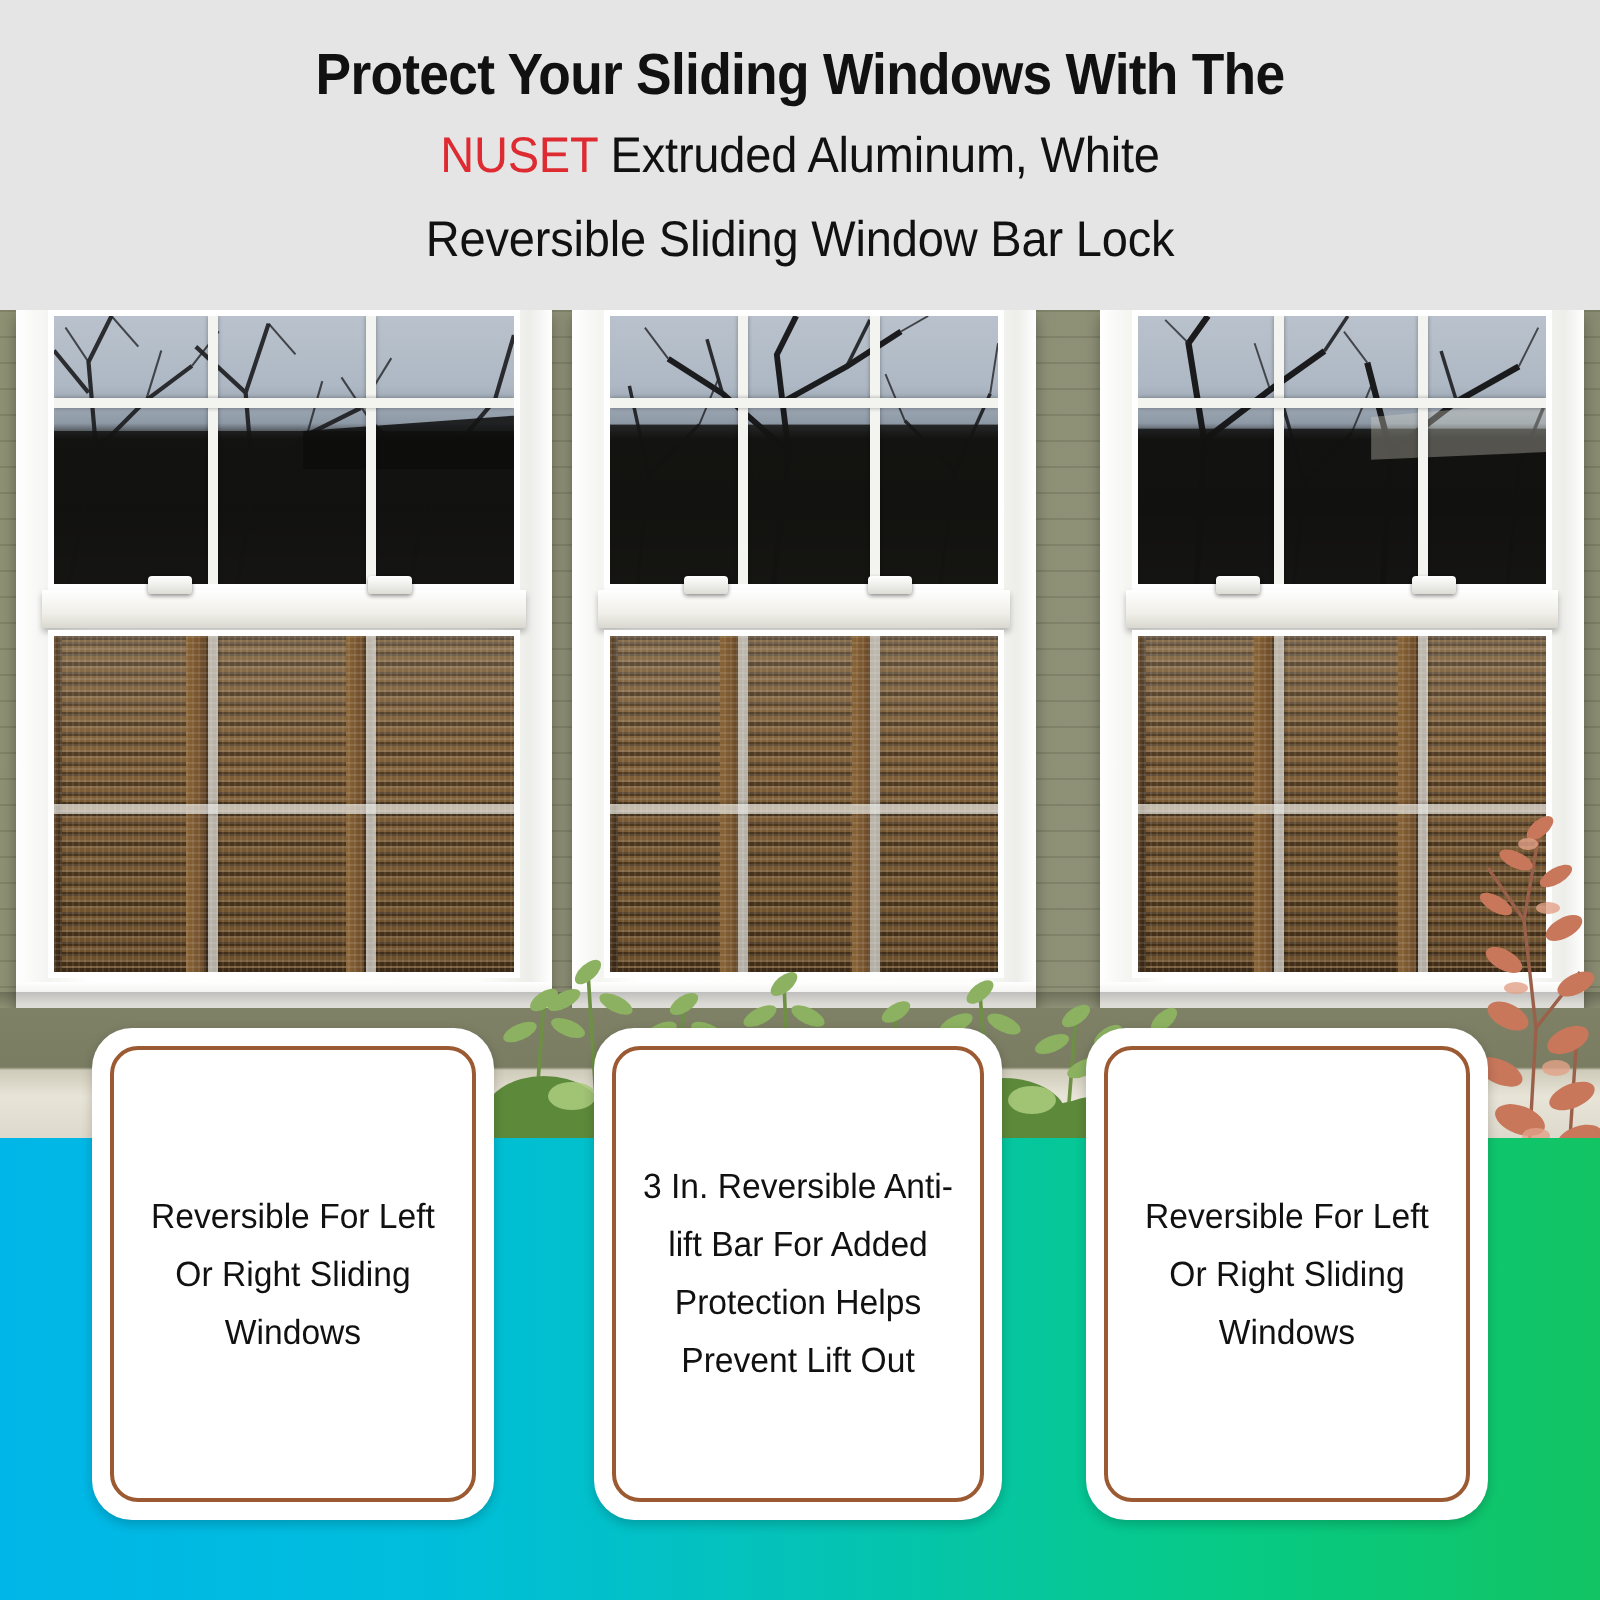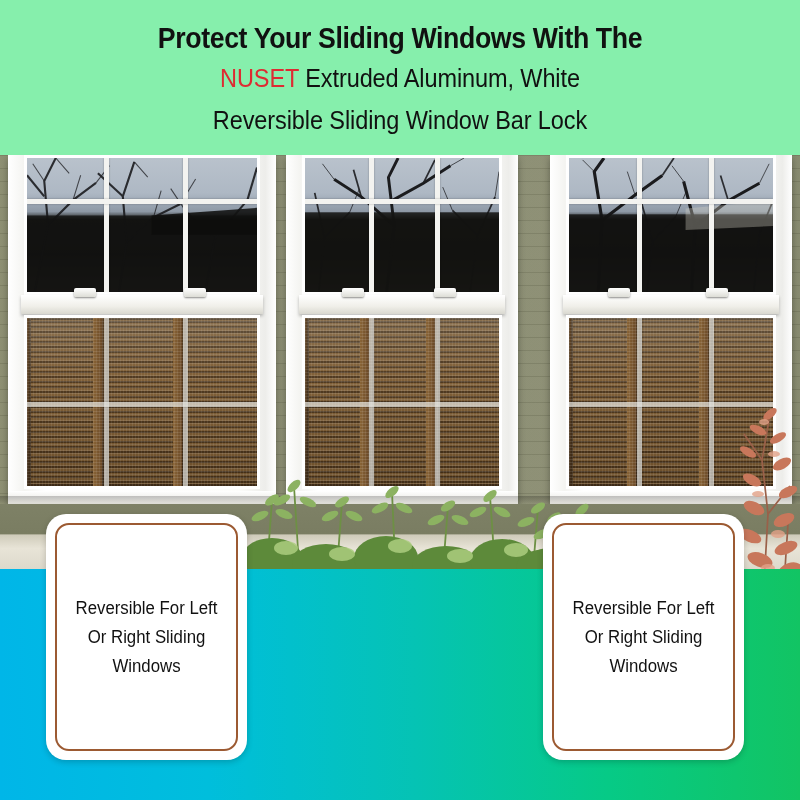--- a/index.html
+++ b/index.html
@@ -6,21 +6,21 @@
   html,body { width:800px; height:800px; }
   body {
     font-family: "Liberation Sans", sans-serif;
     background:#ffffff;
     overflow:hidden;
     position:relative;
   }
   #stage { position:relative; width:800px; height:800px; background:#ffffff; }
 
   
-  .header { position:absolute; left:0; top:0; width:800px; height:155px; background:#86efac; }
+  .header { position:absolute; left:0; top:0; width:800px; height:155px; background:#e5e5e5; }
   .hline { text-align:center; color:#111111; white-space:nowrap; }
   .hline1 {
     position:absolute; left:0; top:22px; width:800px;
     font-size:29px; font-weight:bold; letter-spacing:-0.4px;
     transform:scaleX(0.92); transform-origin:center top;
   }
   .hline2 {
     position:absolute; left:0; top:64px; width:800px;
     font-size:25px; font-weight:400; letter-spacing:-0.1px;
     transform:scaleX(0.94); transform-origin:center top;
@@ -485,20 +485,25 @@
   </div>
 
   <div class="footband"></div>
 
   <div class="card left" style="left:46px; top:514px; width:201px; height:246px;">
     <div class="inner">
       <div class="txt">Reversible For Left Or Right Sliding Windows</div>
     </div>
   </div>
 
+  <div class="card mid" style="left:297px; top:514px; width:204px; height:246px;">
+    <div class="inner">
+      <div class="txt">3 In. Reversible Anti-lift Bar For Added Protection Helps Prevent Lift Out</div>
+    </div>
+  </div>
 
   <div class="card right" style="left:543px; top:514px; width:201px; height:246px;">
     <div class="inner">
       <div class="txt">Reversible For Left Or Right Sliding Windows</div>
     </div>
   </div>
 
 </div>
 
 </body></html>

